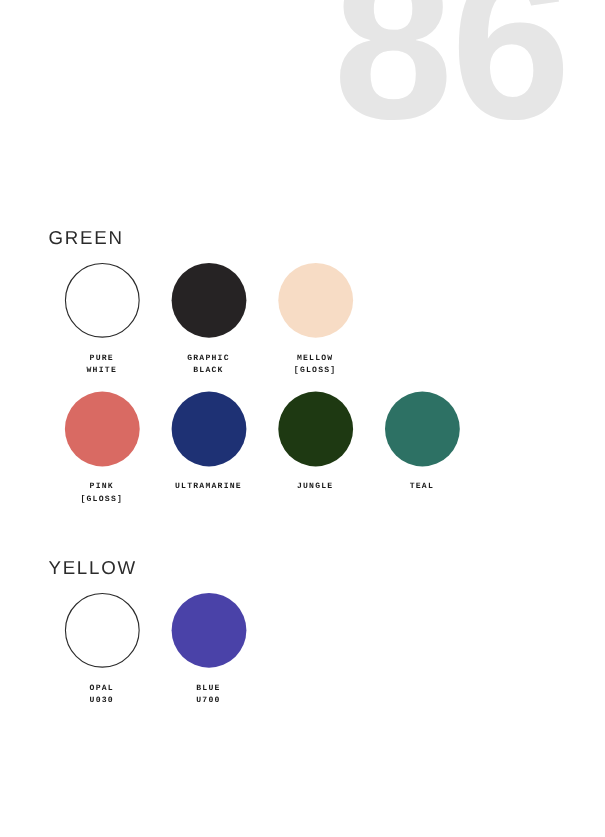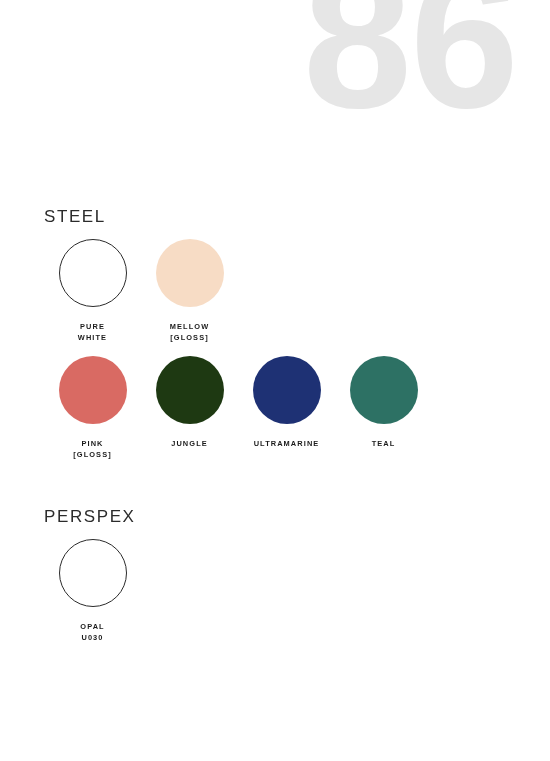--- a/index.html
+++ b/index.html
@@ -80,76 +80,86 @@
     box-sizing: border-box;
   }
   .dot.outlined {
     background: #ffffff;
     border: 1px solid #2b2b2b;
   }
 
   .swatch-label {
     margin-top: 14px;
     text-align: center;
-    font-family: Liberation Sans, sans-serif;
+    font-family: Liberation Mono, monospace;
     font-size: 7.4px;
     font-weight: 700;
     letter-spacing: 1.1px;
     line-height: 1.55;
     color: #1b1b1b;
     white-space: pre-line;
     text-transform: uppercase;
   }
 </style>
 </head>
 <body>
 
 <div class="page-number">86</div>
 
 <div class="sheet">
 
   <div class="section section-steel">
-    <h2 class="section-title">STEEL</h2>
+    <h2 class="section-title">GREEN</h2>
     <div class="swatch-row">
       <div class="swatch">
         <div class="dot outlined"></div>
         <div class="swatch-label">PURE
 WHITE</div>
+      </div>
+      <div class="swatch">
+        <div class="dot" style="background:#262324"></div>
+        <div class="swatch-label">GRAPHIC
+BLACK</div>
       </div>
       <div class="swatch">
         <div class="dot" style="background:#f7dcc5"></div>
         <div class="swatch-label">MELLOW
 [GLOSS]</div>
       </div>
     </div>
     <div class="swatch-row">
       <div class="swatch">
         <div class="dot" style="background:#d96a63"></div>
         <div class="swatch-label">PINK
 [GLOSS]</div>
       </div>
       <div class="swatch">
+        <div class="dot" style="background:#1e3174"></div>
+        <div class="swatch-label">ULTRAMARINE</div>
+      </div>
+      <div class="swatch">
         <div class="dot" style="background:#1e3912"></div>
         <div class="swatch-label">JUNGLE</div>
-      </div>
-      <div class="swatch">
-        <div class="dot" style="background:#1e3174"></div>
-        <div class="swatch-label">ULTRAMARINE</div>
       </div>
       <div class="swatch">
         <div class="dot" style="background:#2d7164"></div>
         <div class="swatch-label">TEAL</div>
       </div>
     </div>
   </div>
 
   <div class="section section-perspex">
-    <h2 class="section-title">PERSPEX</h2>
+    <h2 class="section-title">YELLOW</h2>
     <div class="swatch-row">
       <div class="swatch">
         <div class="dot outlined"></div>
         <div class="swatch-label">OPAL
 U030</div>
+      </div>
+      <div class="swatch">
+        <div class="dot" style="background:#4a42a8"></div>
+        <div class="swatch-label">BLUE
+U700</div>
       </div>
     </div>
   </div>
 
 </div>
 
 </body></html>

